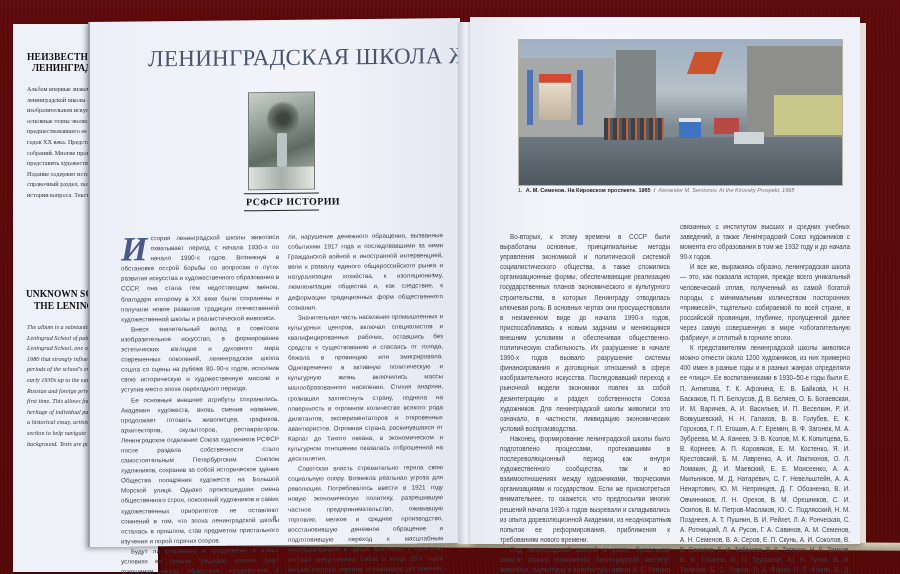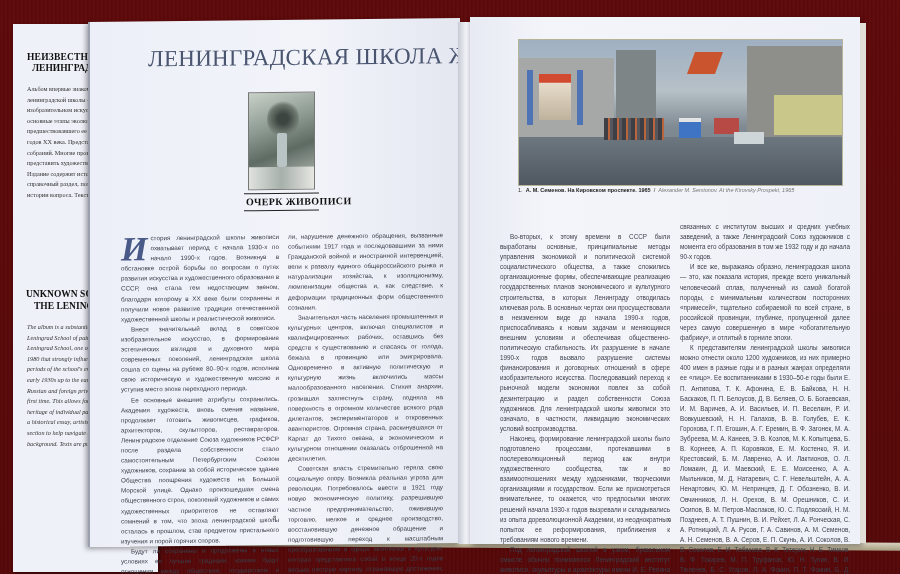--- a/index.html
+++ b/index.html
@@ -107,21 +107,21 @@
 
 <div class="page-left">
   <div class="left-edge"></div>
   <div class="title">ЛЕНИНГРАДСКАЯ ШКОЛА ЖИВОПИСИ</div>
   <div class="vignette">
     <div class="branches"></div>
     <div class="vase"></div>
     <div class="cloth"></div>
   </div>
   <div class="section-rule1"></div>
-  <div class="section-title">ОЧЕРК ЖИВОПИСИ</div>
+  <div class="section-title">РСФСР ИСТОРИИ</div>
   <div class="section-rule2"></div>
 
   <div class="col col1">
     <p class="first"><span class="dropcap">И</span><span>стория ленинградской школы живописи охватывает период с начала 1930-х по начало 1990-х годов. Возникнув в обстановке острой борьбы по вопросам о путях развития искусства и художественного образования в СССР, она стала тем недостающим звеном, благодаря которому в XX веке были сохранены и получили новое развитие традиции отечественной художественной школы и реалистической живописи.</span></p>
     <p>Внеся значительный вклад в советское изобразительное искусство, в формирование эстетических взглядов и духовного мира современных поколений, ленинградская школа сошла со сцены на рубеже 80–90-х годов, исполнив свою историческую и художественную миссию и уступив место эпохе переходного периода.</p>
     <p>Ее основные внешние атрибуты сохранились. Академия художеств, вновь сменив название, продолжает готовить живописцев, графиков, архитекторов, скульпторов, реставраторов. Ленинградское отделение Союза художников РСФСР после раздела собственности стало самостоятельным Петербургским Союзом художников, сохранив за собой историческое здание Общества поощрения художеств на Большой Морской улице. Однако произошедшая смена общественного строя, поколений художников и самих художественных приоритетов не оставляют сомнений в том, что эпоха ленинградской школы осталась в прошлом, став предметом пристального изучения и порой горячих споров.</p>
     <p>Будут ли сохранены и продолжены в новых условиях ее лучшие традиции, какими будут отношения между обществом, государством и искусством — ответы на эти вопросы должны дать уже современные поколения художников.</p>
 
   </div>
   <div class="col col2">

